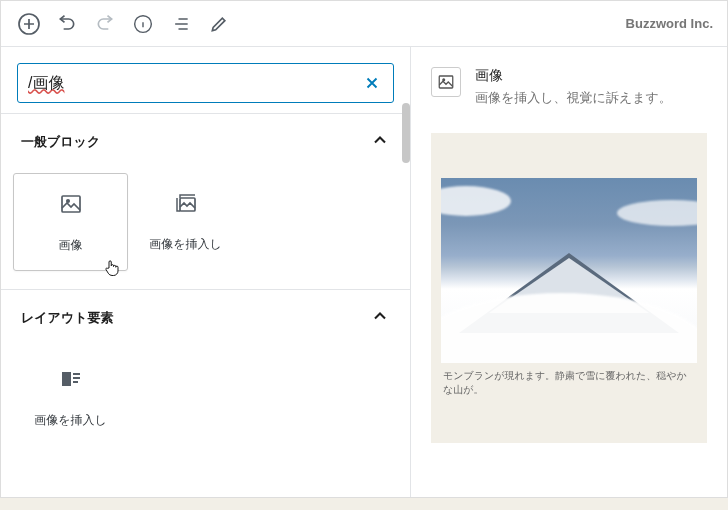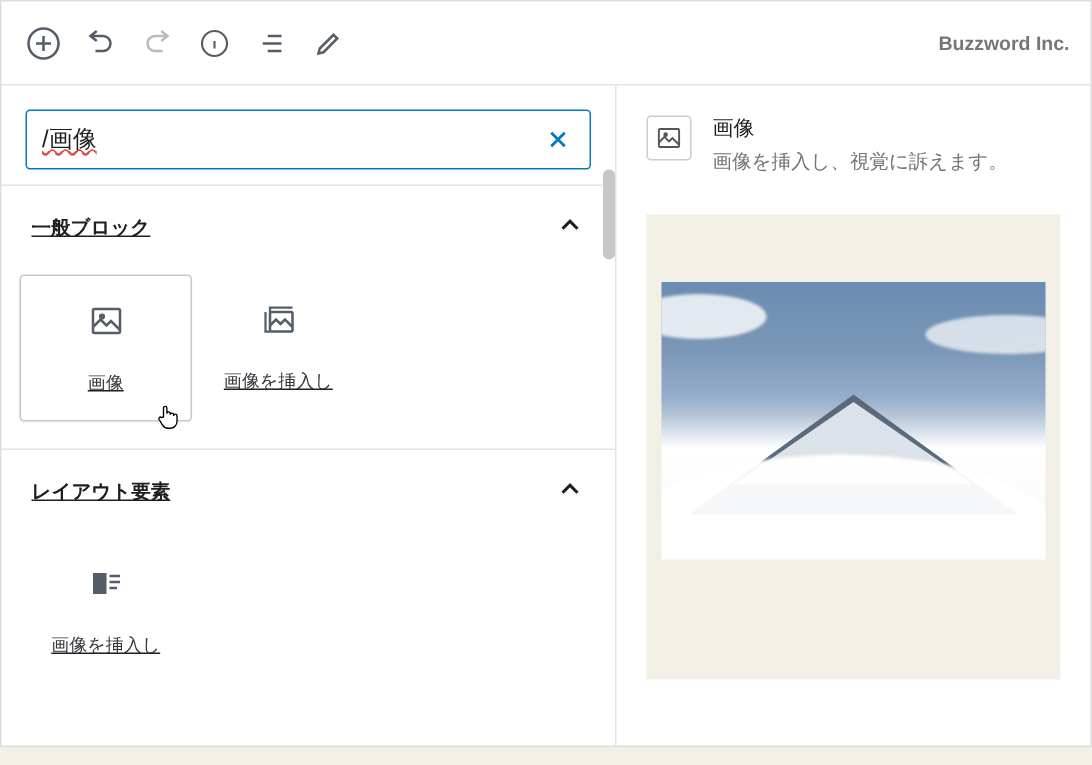--- a/index.html
+++ b/index.html
@@ -14,21 +14,21 @@
   }
   .editor {
     background: #fff;
     margin: 0;
     border: 1px solid #ddd;
     height: 498px;
     display: flex;
     flex-direction: column;
   }
   .toolbar {
-    height: 56px;
+    height: 46px;
     display: flex;
     align-items: center;
     padding: 0 10px;
     border-bottom: 1px solid #e2e4e7;
     gap: 2px;
   }
   .toolbar .brand {
     margin-left: auto;
     font-size: 13px;
     font-weight: 600;
@@ -101,21 +101,20 @@
     align-items: center;
     justify-content: center;
     color: #007cba;
     cursor: pointer;
   }
   .clear-x svg { width: 18px; height: 18px; }
 
   .section {
     border-top: 1px solid #e2e4e7;
     padding: 0;
-    text-decoration: underline;
   }
   .section-header {
     display: flex;
     align-items: center;
     padding: 16px 20px;
     font-size: 13px;
     font-weight: 600;
     color: #1e1e1e;
     cursor: pointer;
     justify-content: space-between;
@@ -374,17 +373,18 @@
 
       <div class="preview-canvas">
         <div class="image-figure">
           <div class="image-render">
             <div class="cloud1"></div>
             <div class="cloud2"></div>
             <div class="mountain"></div>
             <div class="snowcap"></div>
             <div class="cloud3"></div>
           </div>
+          <div class="caption">モンブランが現れます。静粛で雪に覆われた、穏やかな山が。</div>
         </div>
       </div>
     </div>
   </div>
 </div>
 
 </body></html>

